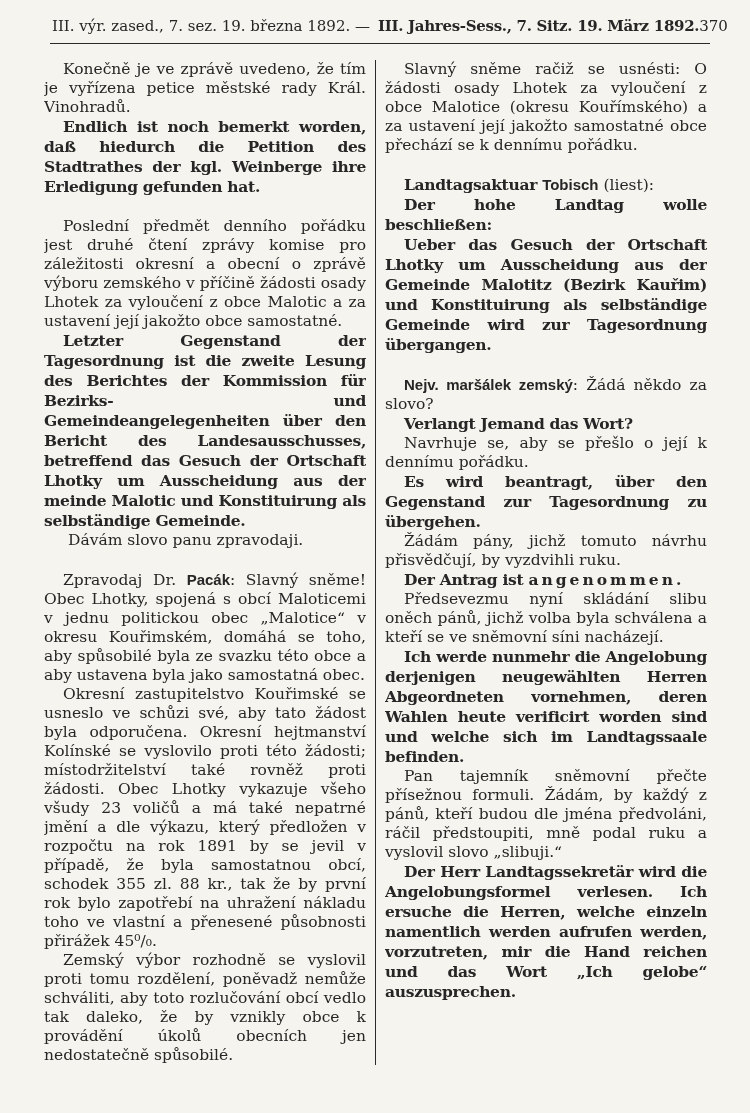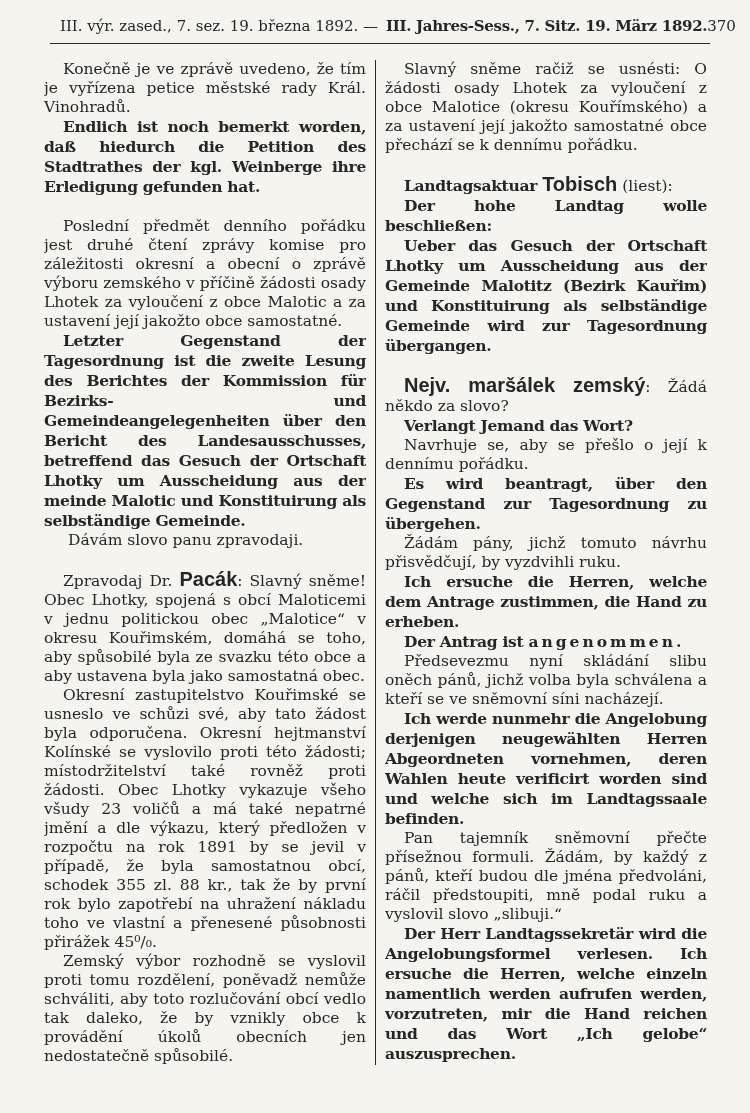--- a/index.html
+++ b/index.html
@@ -14,21 +14,21 @@
     position:relative;
     width:750px; height:1113px;
     background:#f5f4ee;
     overflow:hidden;
   }
   .header {
     position:absolute; top:17px; left:52px; width:658px;
     display:flex; justify-content:space-between; align-items:baseline;
     font-size:15px; white-space:nowrap;
   }
-  .header .htext { display:flex; gap:8px;margin-left:8px; }
+  .header .htext { display:flex; gap:8px; }
   .header-rule {
     position:absolute; top:43px; left:50px; width:660px;
     border-top:1.6px solid #2a2a2a;
   }
   .columns {
     position:absolute; top:60px; left:44px; width:664px; height:1005px;
     display:flex;
   }
   .col { width:322px; overflow:hidden; }
   .divider {
@@ -41,21 +41,21 @@
     text-align:justify;
     text-indent:19px;
   }
   p.para.noind { text-indent:0;margin-left:24px; }
   p.para.gap { margin-top:20px; }
   
   .cz { font-family:"DejaVu Serif", serif; }
   
   .de { font-family:"DejaVu Serif", serif; font-weight:bold; letter-spacing:-0.3px; }
   
-  .bs { font-family:"Liberation Sans", sans-serif; font-weight:bold; font-size:20px; }
+  .bs { font-family:"Liberation Sans", sans-serif; font-weight:bold; font-size:15px; }
   
   .sp { letter-spacing:3px; }
 </style>
 </head>
 <body>
 
 <div class="page">
 
   <div class="header">
     <span class="htext">
@@ -82,21 +82,20 @@
     <div class="col" id="col-right">
         <p class="para"><span class="cz">Slavný sněme račiž se usnésti: O žádosti osady Lhotek za vyloučení z obce Malotice (okresu Kouřímského) a za ustavení její jakožto samostatné obce přechází se k dennímu pořádku.</span></p>
         <p class="para gap"><span class="de">Landtagsaktuar </span><span class="bs">Tobisch</span><span class="cz"> (liest):</span></p>
         <p class="para"><span class="de">Der hohe Landtag wolle beschließen:</span></p>
         <p class="para"><span class="de">Ueber das Gesuch der Ortschaft Lhotky um Ausscheidung aus der Gemeinde Malotitz (Bezirk Kauřim) und Konstituirung als selbständige Gemeinde wird zur Tagesordnung übergangen.</span></p>
         <p class="para gap"><span class="bs">Nejv. maršálek zemský</span><span class="cz">: Žádá někdo za slovo?</span></p>
         <p class="para"><span class="de">Verlangt Jemand das Wort?</span></p>
         <p class="para"><span class="cz">Navrhuje se, aby se přešlo o její k dennímu pořádku.</span></p>
         <p class="para"><span class="de">Es wird beantragt, über den Gegenstand zur Tagesordnung zu übergehen.</span></p>
         <p class="para"><span class="cz">Žádám pány, jichž tomuto návrhu přisvědčují, by vyzdvihli ruku.</span></p>
-        <p class="para"><span class="de">Ich ersuche die Herren, welche dem Antrage zustimmen, die Hand zu erheben.</span></p>
         <p class="para"><span class="de">Der Antrag ist </span><span class="de sp">angenommen</span><span class="de">.</span></p>
         <p class="para"><span class="cz">Předsevezmu nyní skládání slibu oněch pánů, jichž volba byla schválena a kteří se ve sněmovní síni nacházejí.</span></p>
         <p class="para"><span class="de">Ich werde nunmehr die Angelobung derjenigen neugewählten Herren Abgeordneten vornehmen, deren Wahlen heute verificirt worden sind und welche sich im Landtagssaale befinden.</span></p>
         <p class="para"><span class="cz">Pan tajemník sněmovní přečte přísežnou formuli. Žádám, by každý z pánů, kteří budou dle jména předvoláni, ráčil předstoupiti, mně podal ruku a vyslovil slovo „slibuji.“</span></p>
         <p class="para"><span class="de">Der Herr Landtagssekretär wird die Angelobungsformel verlesen. Ich ersuche die Herren, welche einzeln namentlich werden aufrufen werden, vorzutreten, mir die Hand reichen und das Wort „Ich gelobe“ auszusprechen.</span></p>
       </div>
   </div>
 
 </div>
 

